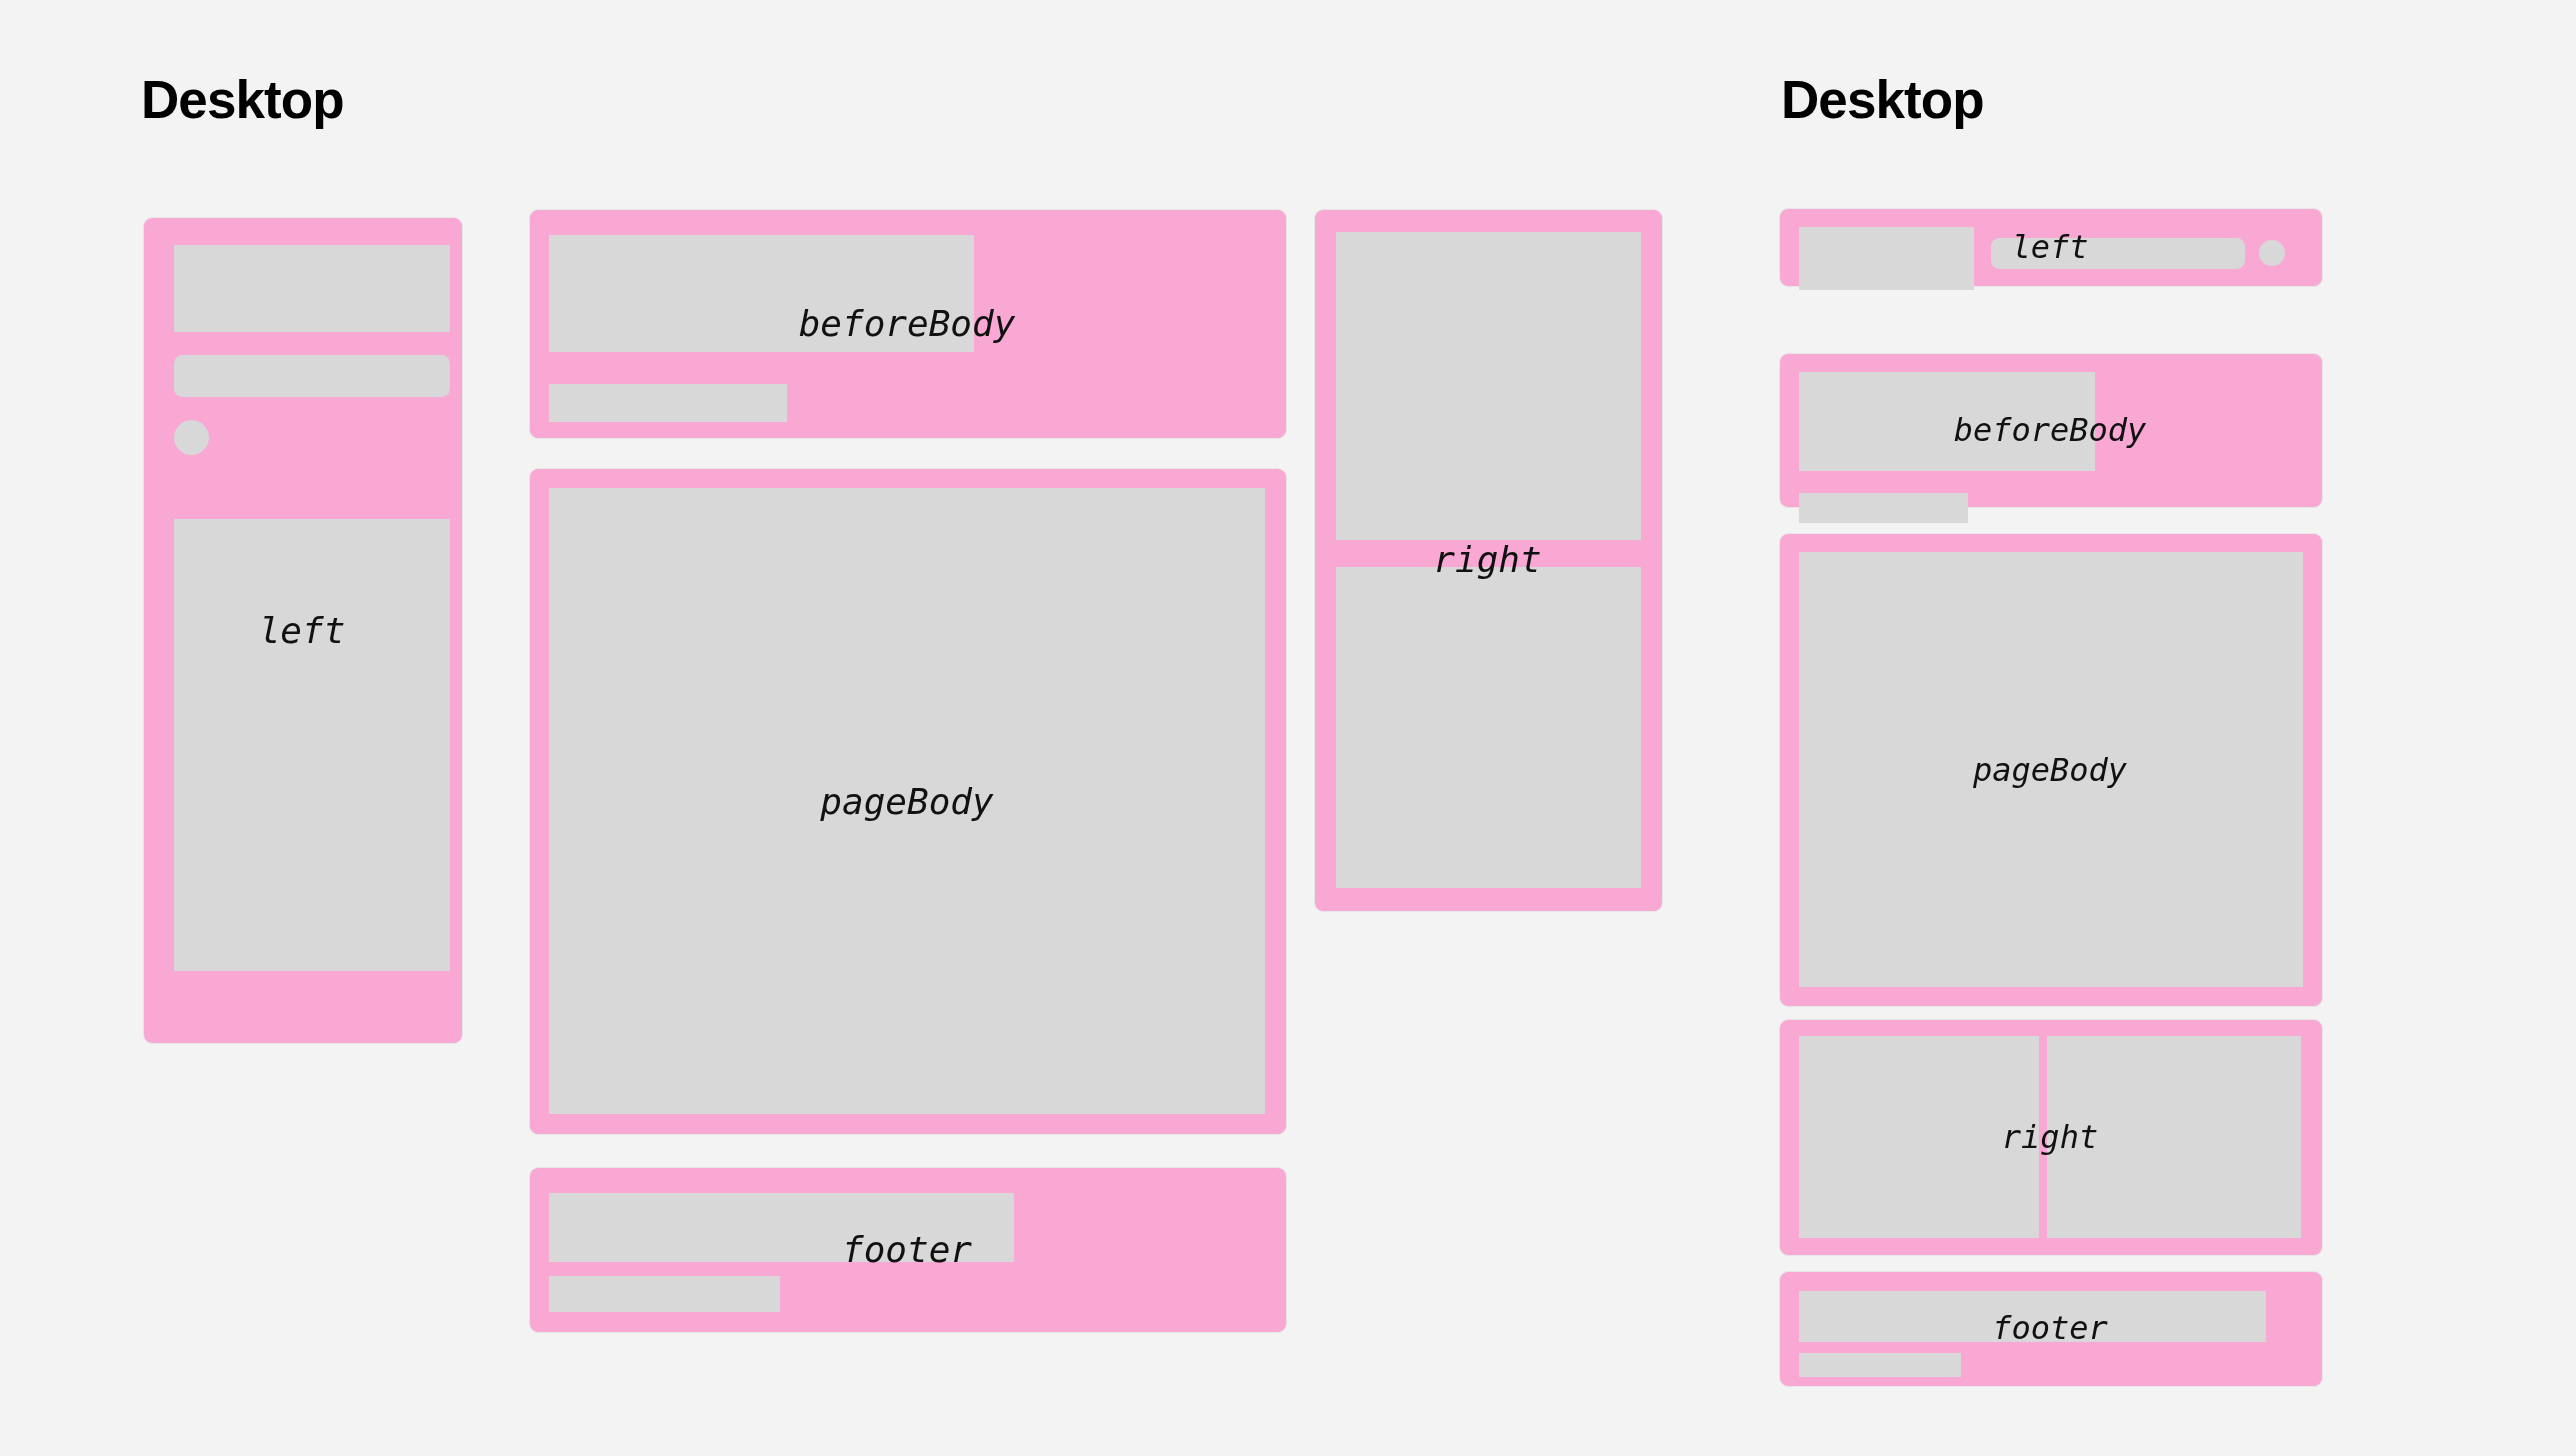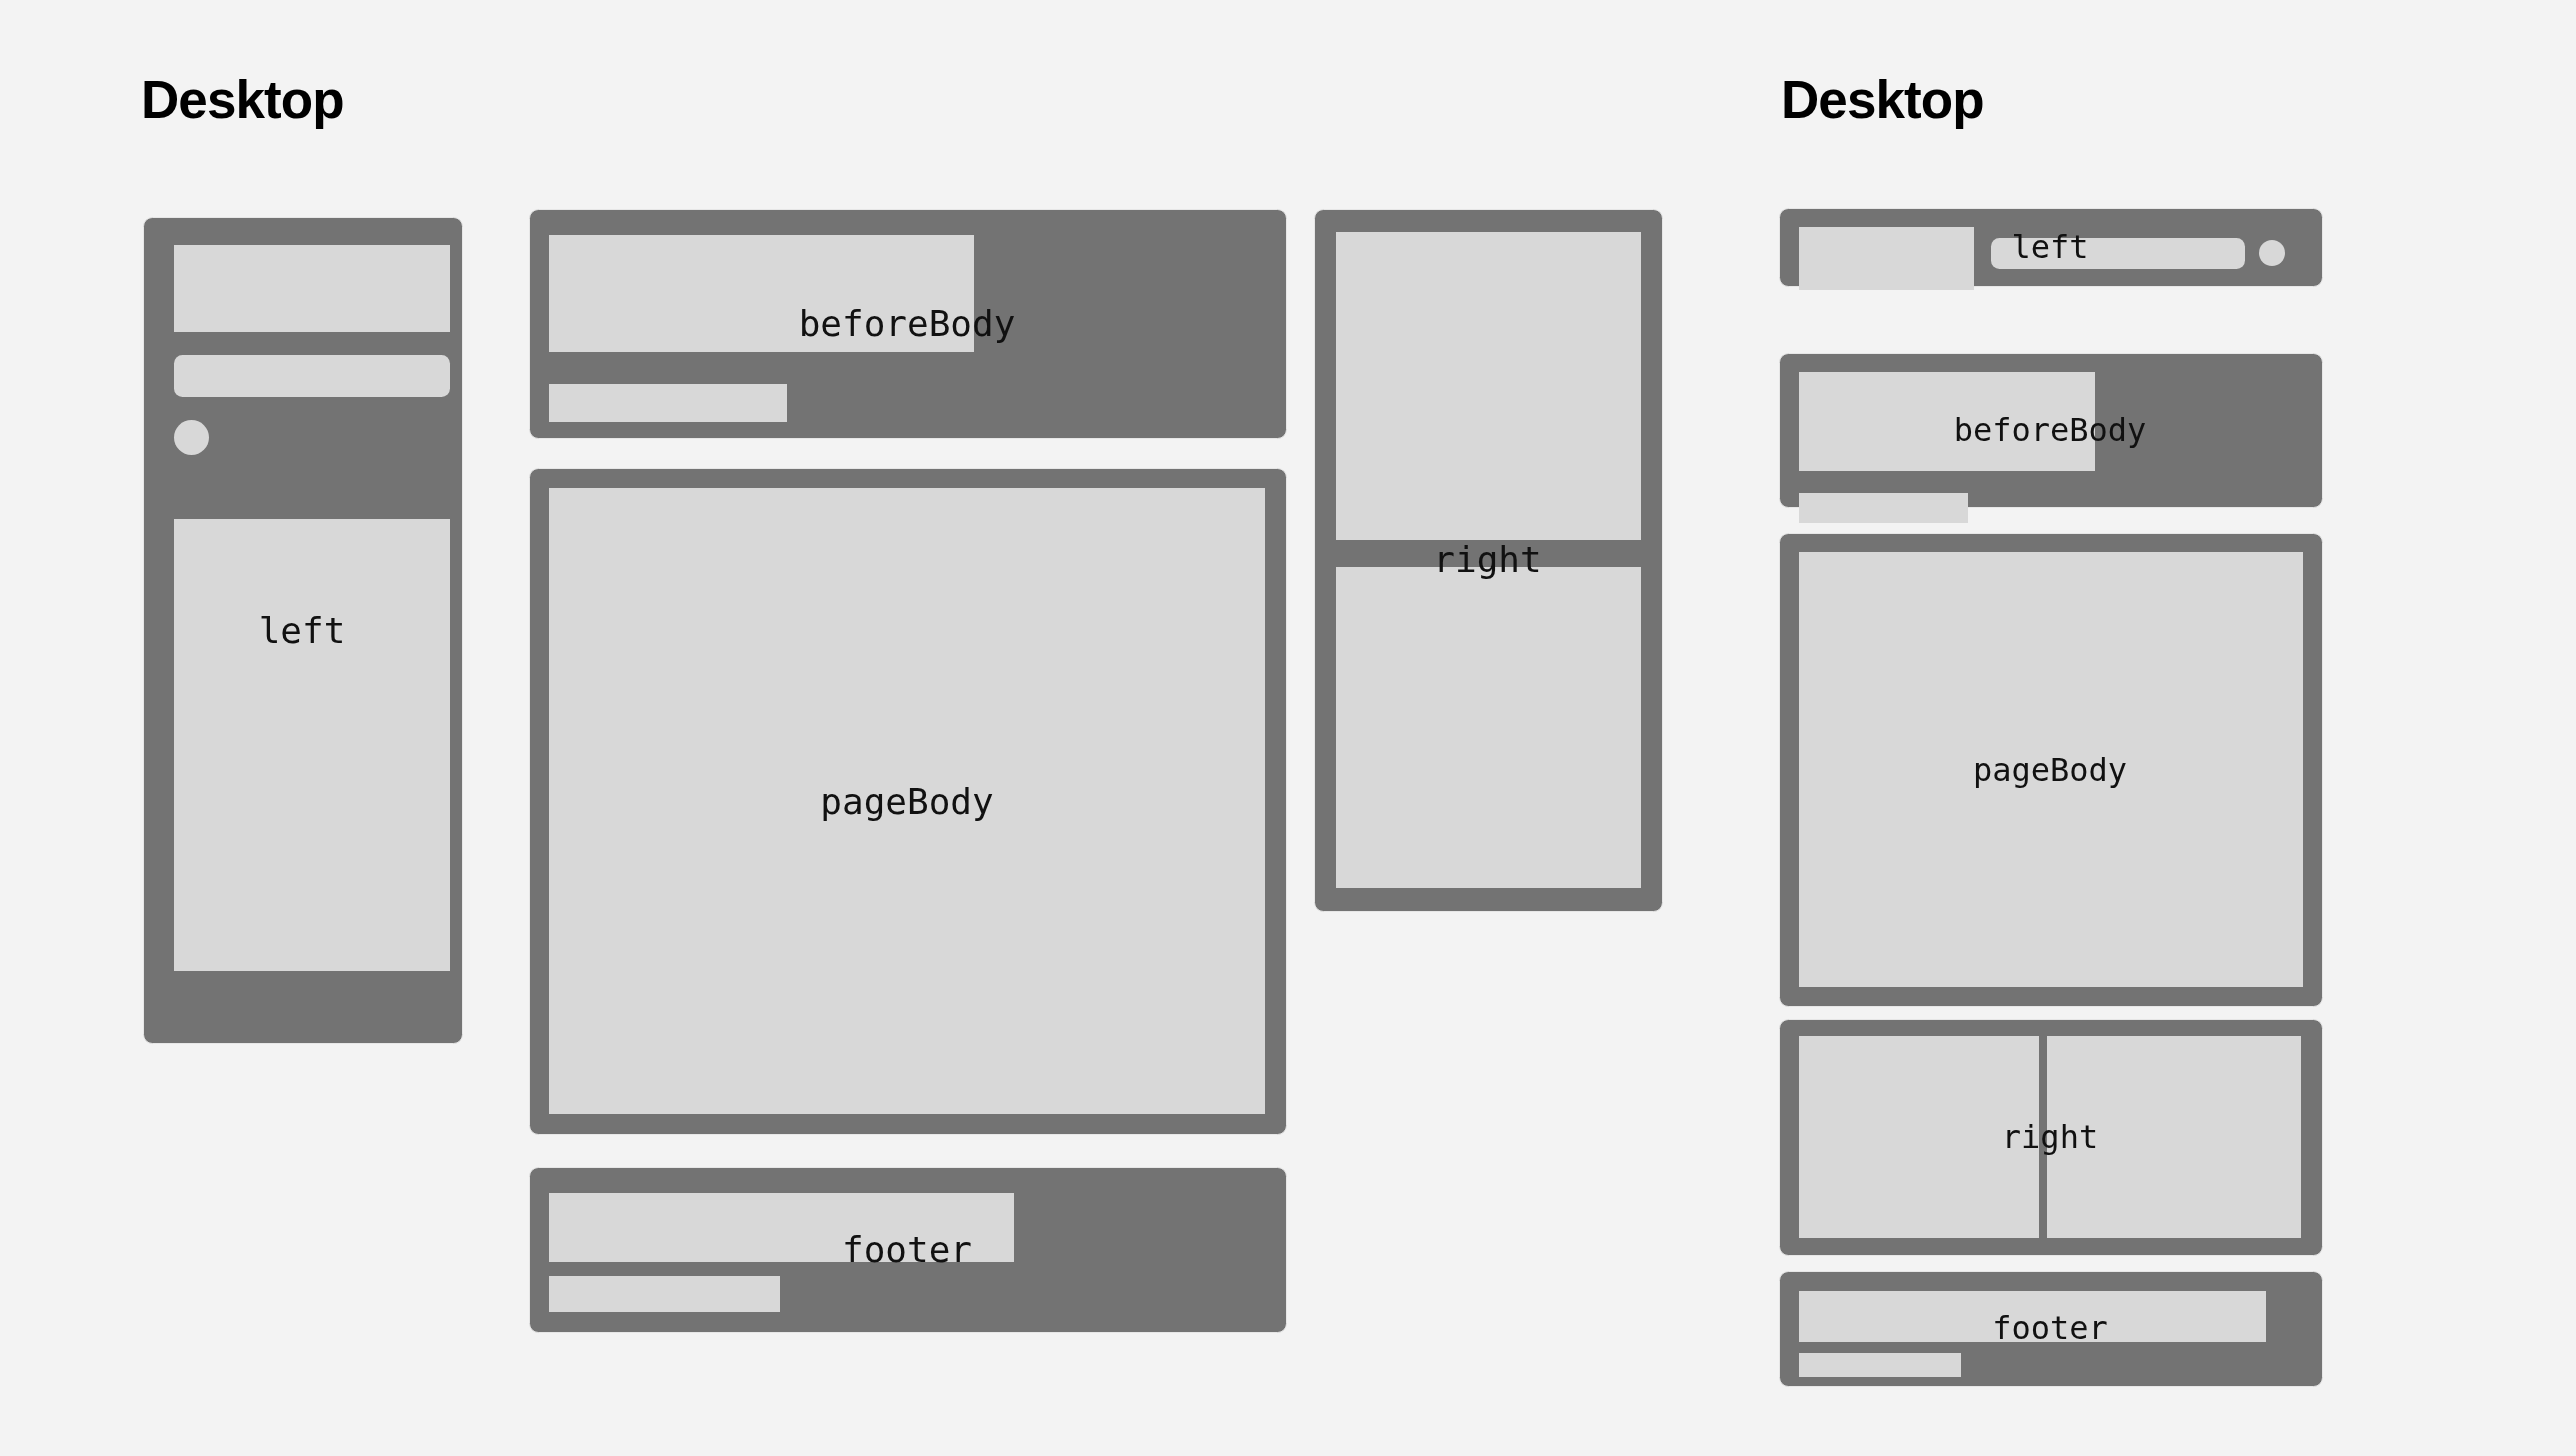--- a/index.html
+++ b/index.html
@@ -32,23 +32,24 @@
     color: #000000;
     white-space: nowrap;
   }
   #title-desktop { left: 141px; top: 73px; }
   #title-mobile  { left: 1781px; top: 73px; }
 
   
   .panel {
     position: absolute;
     box-sizing: border-box;
-    background: #737373;
+    background: #f9a8d4;
     border: 1.9px solid #e6e6e6;
     border-radius: 9.4px;
+    font-style: italic;
   }
 
   
   .block {
     position: absolute;
     background: #d8d8d8;
   }
   .block.rounded { border-radius: 8.5px; }
   .block.circle  { border-radius: 50%; }
 

